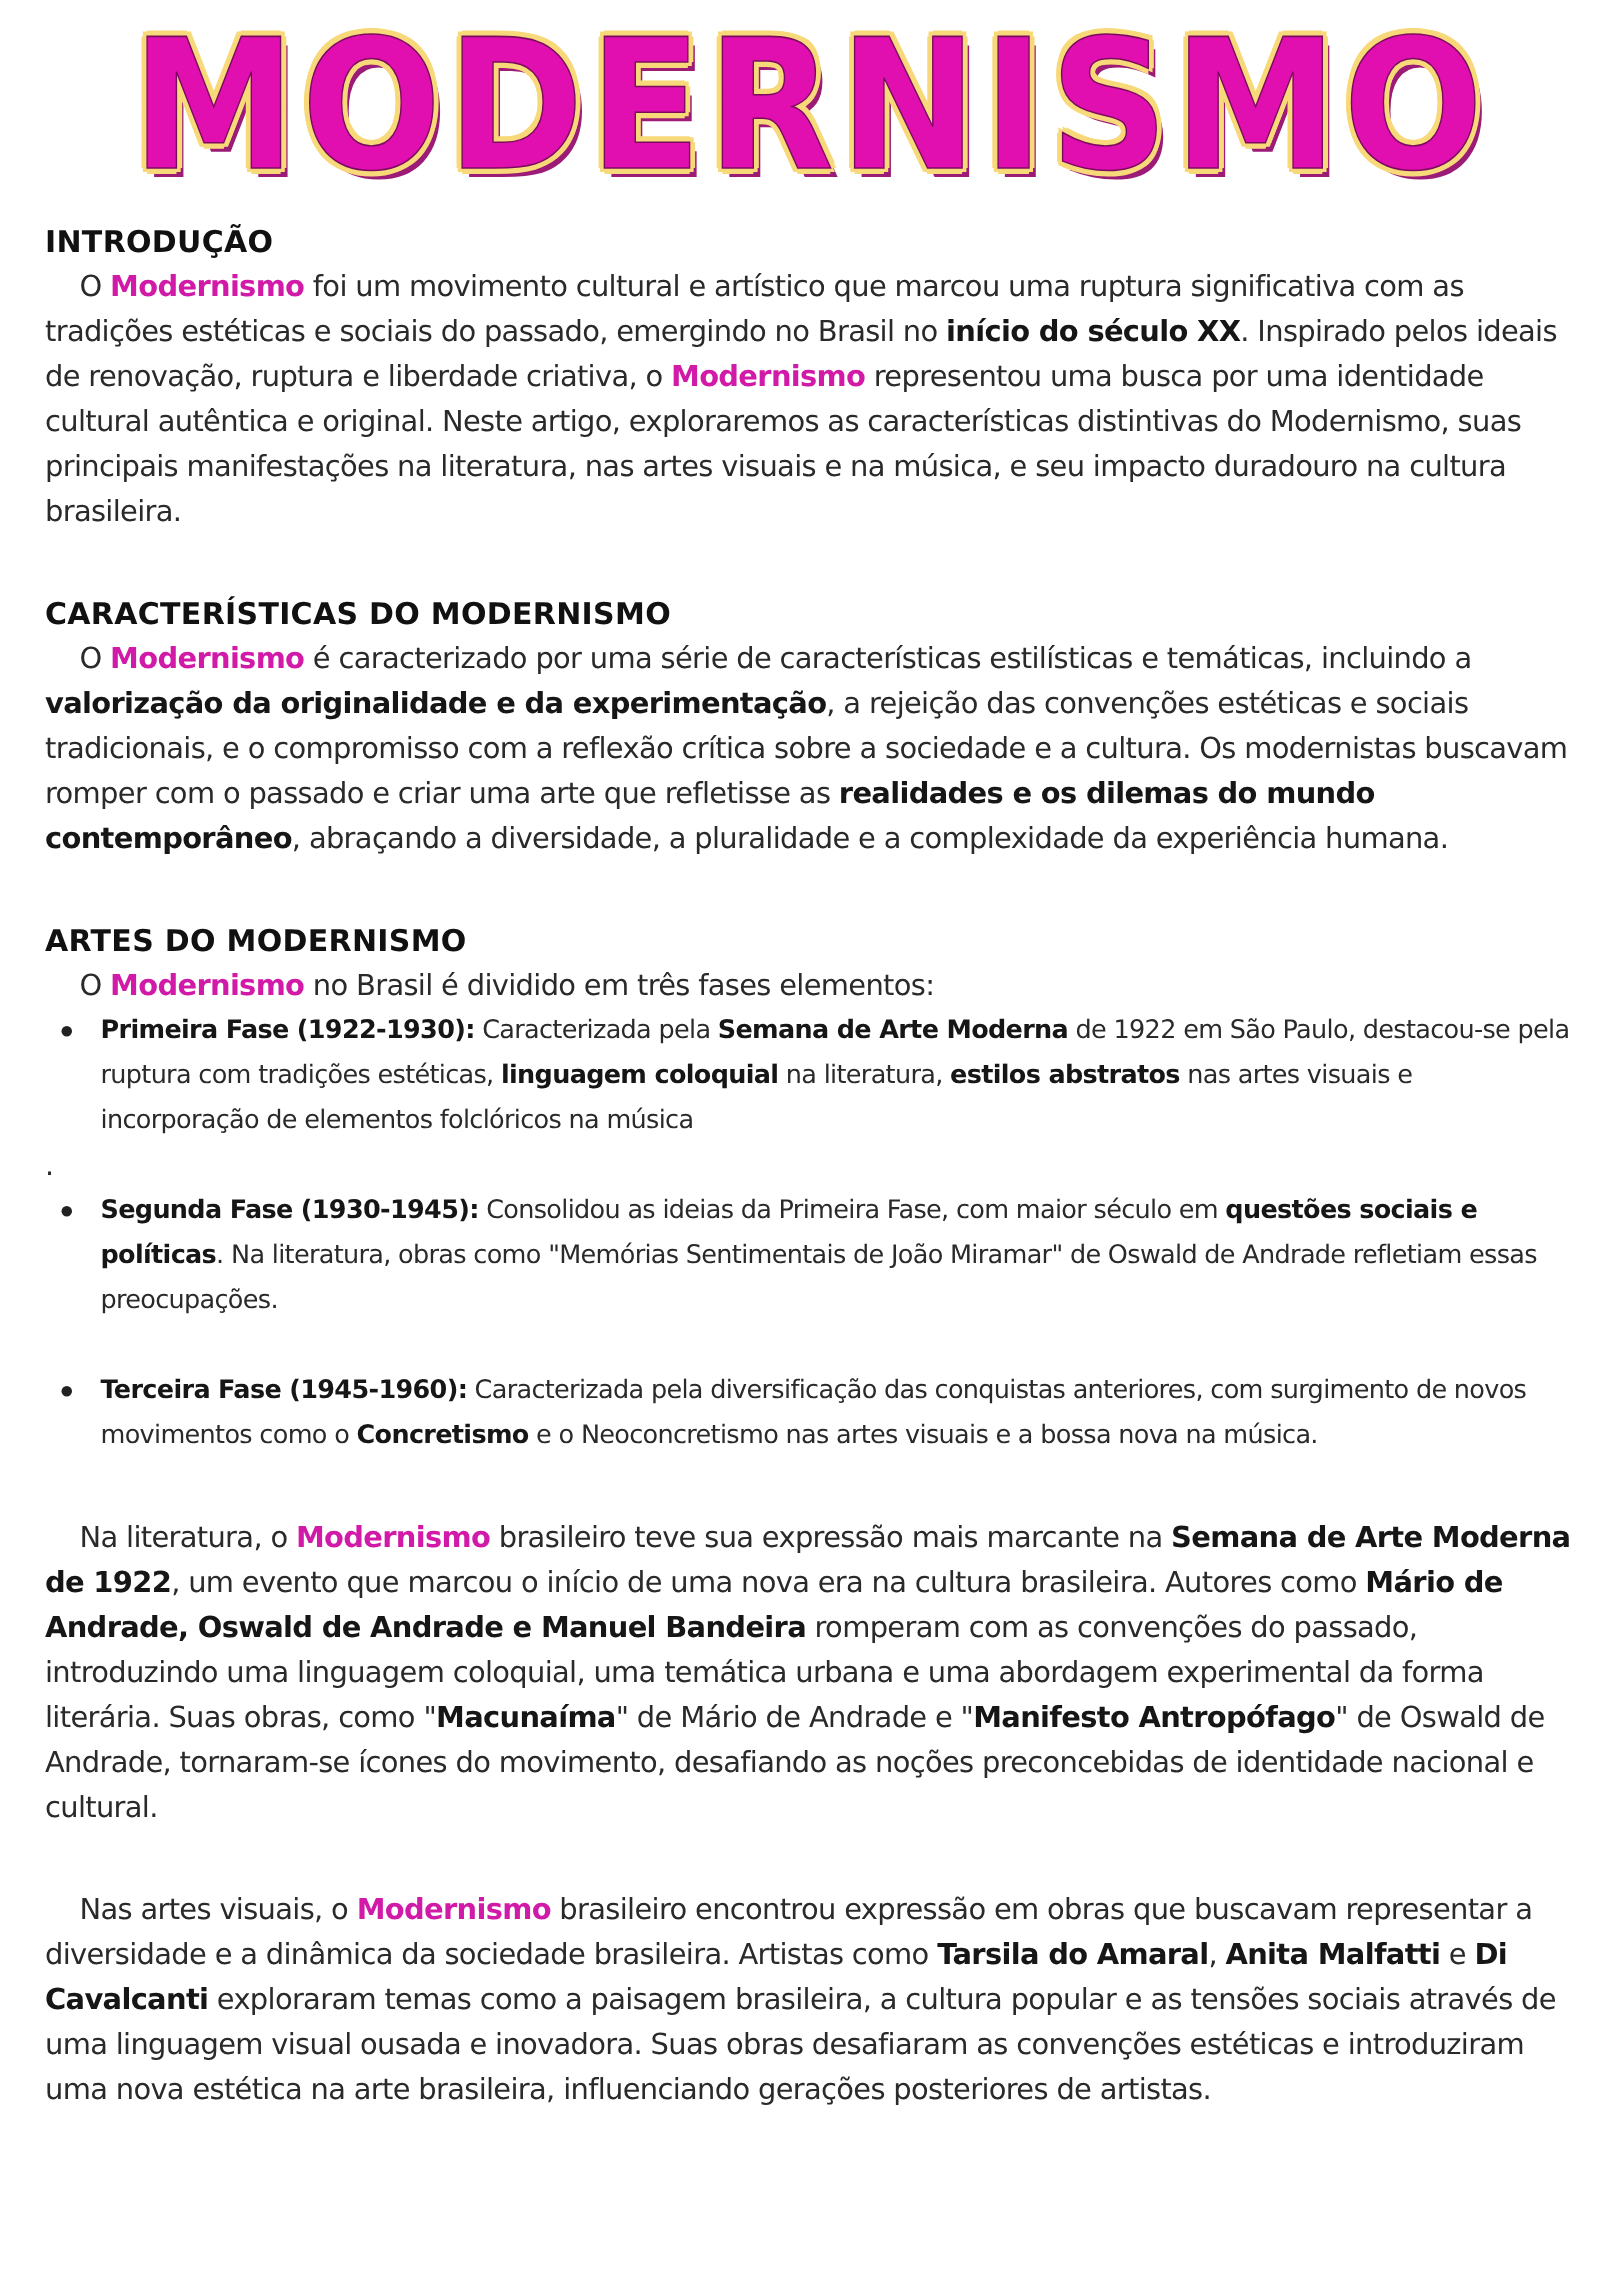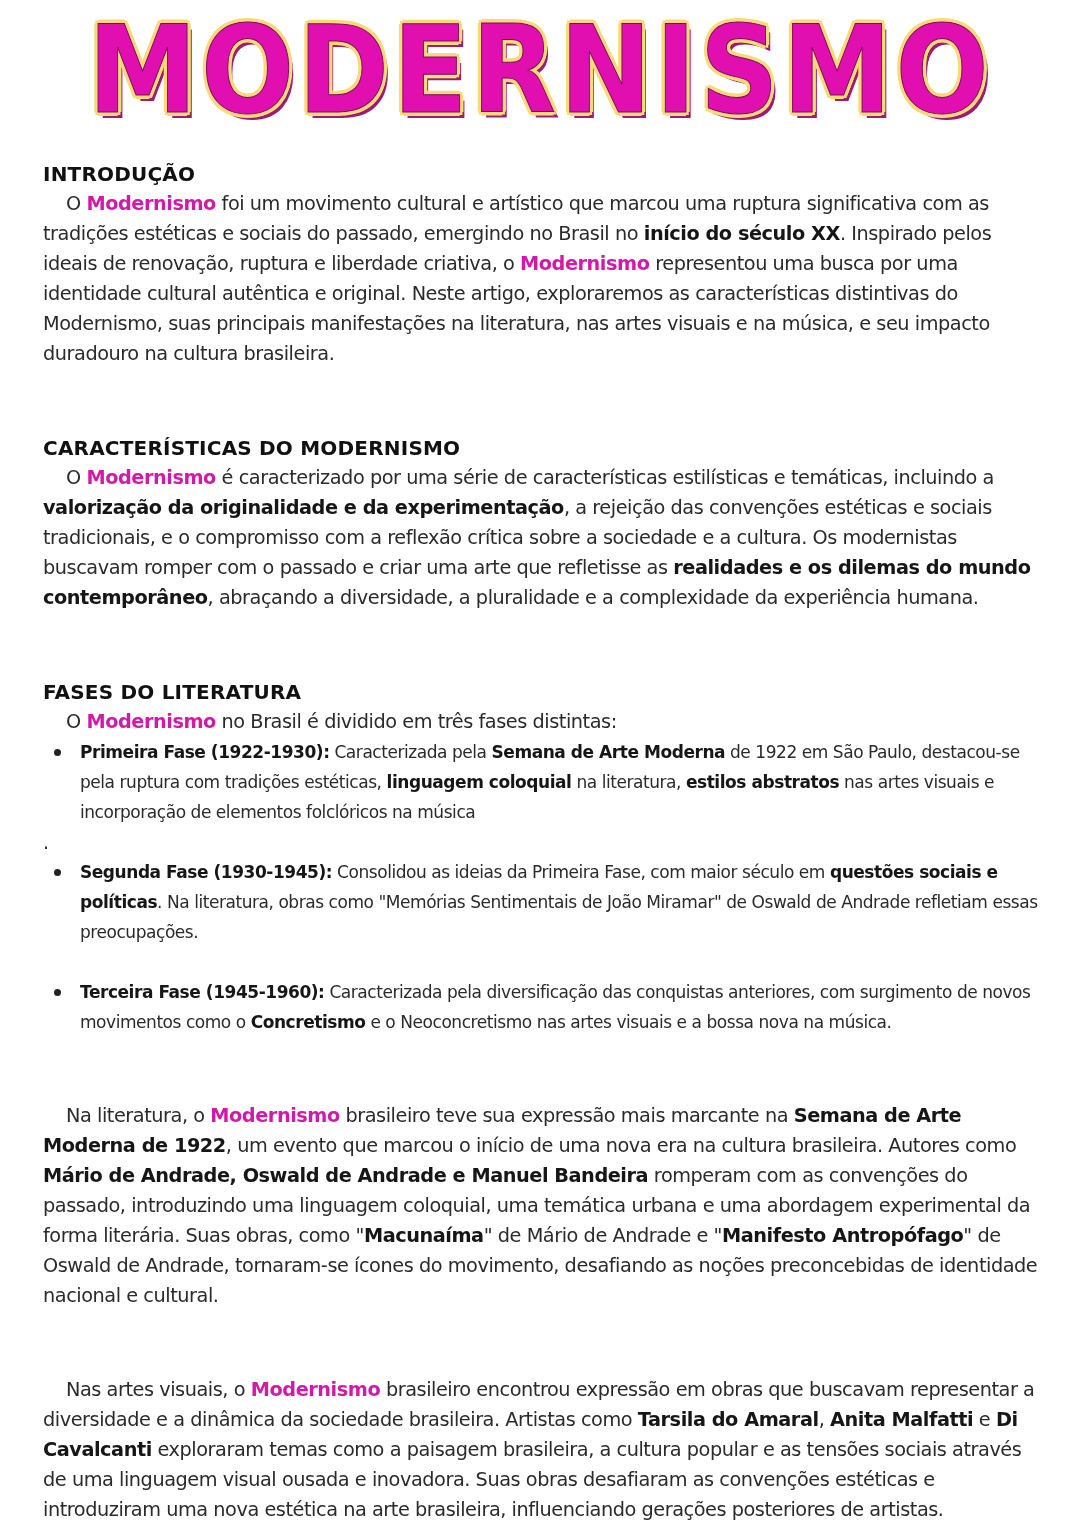--- a/index.html
+++ b/index.html
@@ -18,21 +18,21 @@
     transform: scaleX(0.93) scaleY(1.02);
     text-shadow:
       3px 3px 0 #f7d97a, -3px -3px 0 #f7d97a, 3px -3px 0 #f7d97a, -3px 3px 0 #f7d97a,
       0 4px 0 #f7d97a, 4px 0 0 #f7d97a, 0 -4px 0 #f7d97a, -4px 0 0 #f7d97a,
       5px 6px 0 #9b1b77;
     -webkit-text-stroke: 1px #7a0a5e;
   }
   .content {
     position: absolute; left: 26px; top: 142px; width: 1030px;
   }
-  .section { margin: 17px; }
+  .section { margin: 4px; }
   .heading {
     font-family: "DejaVu Sans", sans-serif; font-weight: 900;
     font-size: 20px; color: #111; letter-spacing: 0.2px;
     margin: 0; height: 30px; line-height: 30px;
   }
   .para {
     font-size: 19.3px; line-height: 30px; margin: 0; color: #2a2a2a;
     letter-spacing: -0.45px; word-spacing: 0px;
   }
   .para .ind { display: inline-block; width: 23px; }
@@ -63,22 +63,22 @@
   <div class="gap"></div>
 
   <section class="section">
     <h2 class="heading">CARACTERÍSTICAS DO MODERNISMO</h2>
     <p class="para"><span class="ind"></span><span>O </span><span class="p">Modernismo</span><span> é caracterizado por uma série de características estilísticas e temáticas, incluindo a </span><span class="b">valorização da originalidade e da experimentação</span><span>, a rejeição das convenções estéticas e sociais tradicionais, e o compromisso com a reflexão crítica sobre a sociedade e a cultura. Os modernistas buscavam romper com o passado e criar uma arte que refletisse as </span><span class="b">realidades e os dilemas do mundo contemporâneo</span><span>, abraçando a diversidade, a pluralidade e a complexidade da experiência humana.</span></p>
   </section>
 
   <div class="gap"></div>
 
   <section class="section">
-    <h2 class="heading">FASES DO LITERATURA</h2>
-    <p class="para"><span class="ind"></span><span>O </span><span class="p">Modernismo</span><span> no Brasil é dividido em três fases distintas:</span></p>
+    <h2 class="heading">ARTES DO MODERNISMO</h2>
+    <p class="para"><span class="ind"></span><span>O </span><span class="p">Modernismo</span><span> no Brasil é dividido em três fases elementos:</span></p>
     <ul class="phases">
       <li>
         <span class="bullet"></span>
         <span><span class="b">Primeira Fase (1922-1930):</span><span> Caracterizada pela </span><span class="b">Semana de Arte Moderna</span><span> de 1922 em São Paulo, destacou-se pela ruptura com tradições estéticas, </span><span class="b">linguagem coloquial</span><span> na literatura, </span><span class="b">estilos abstratos</span><span> nas artes visuais e incorporação de elementos folclóricos na música</span></span>
       </li>
     </ul>
     <div class="stray-dot">.</div>
     <ul class="phases">
       <li>
         <span class="bullet"></span>

